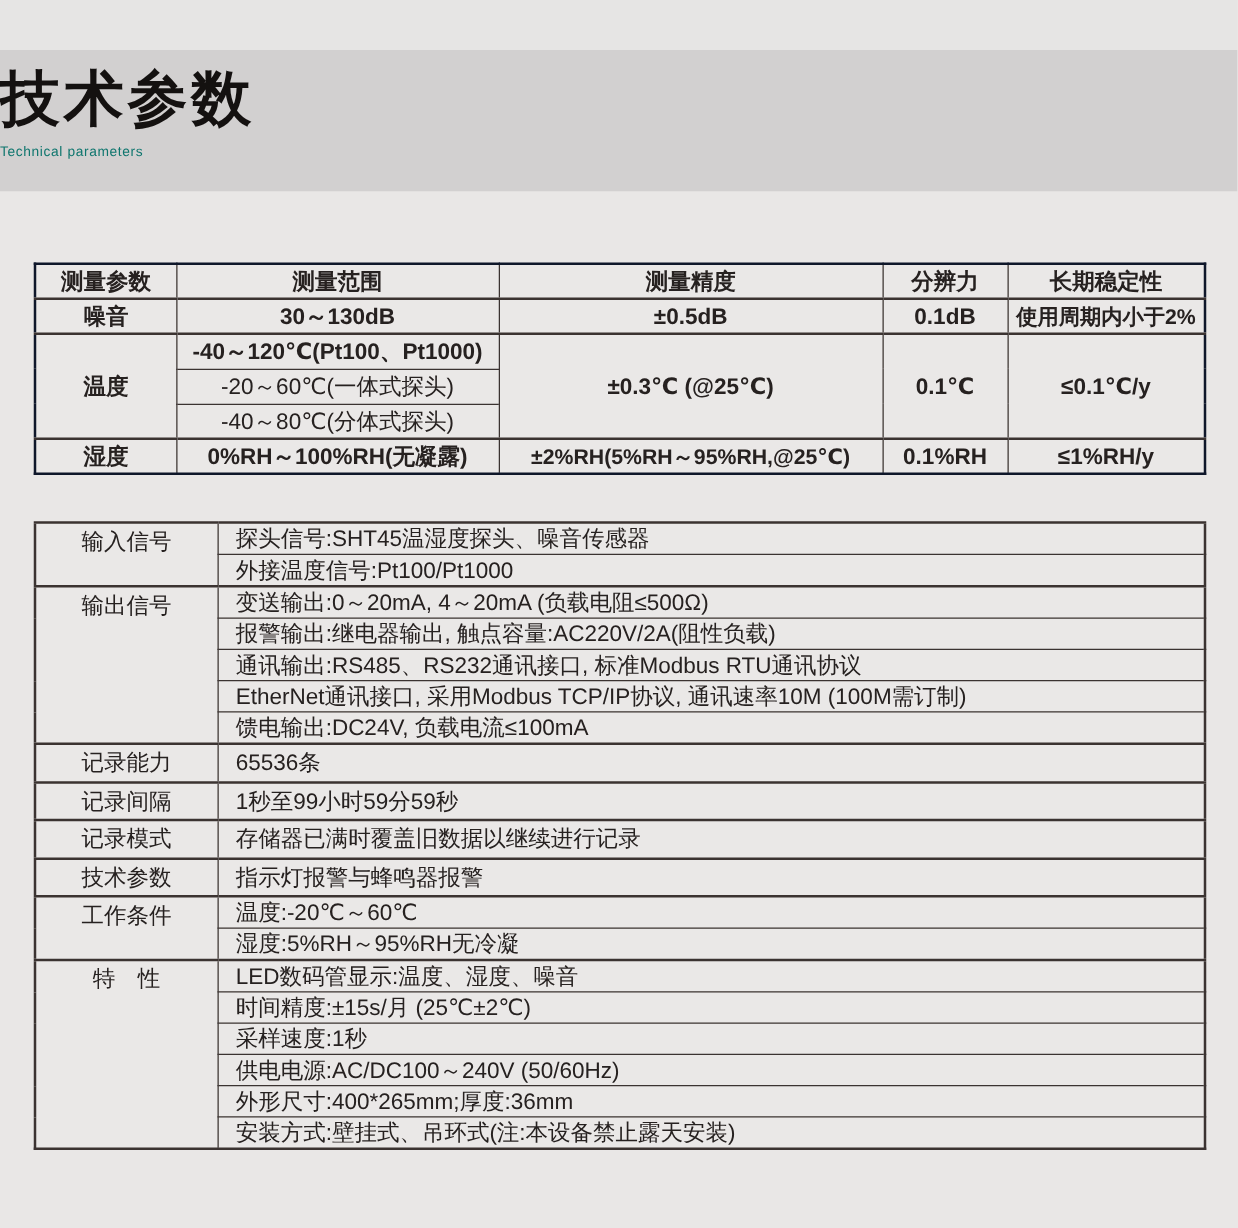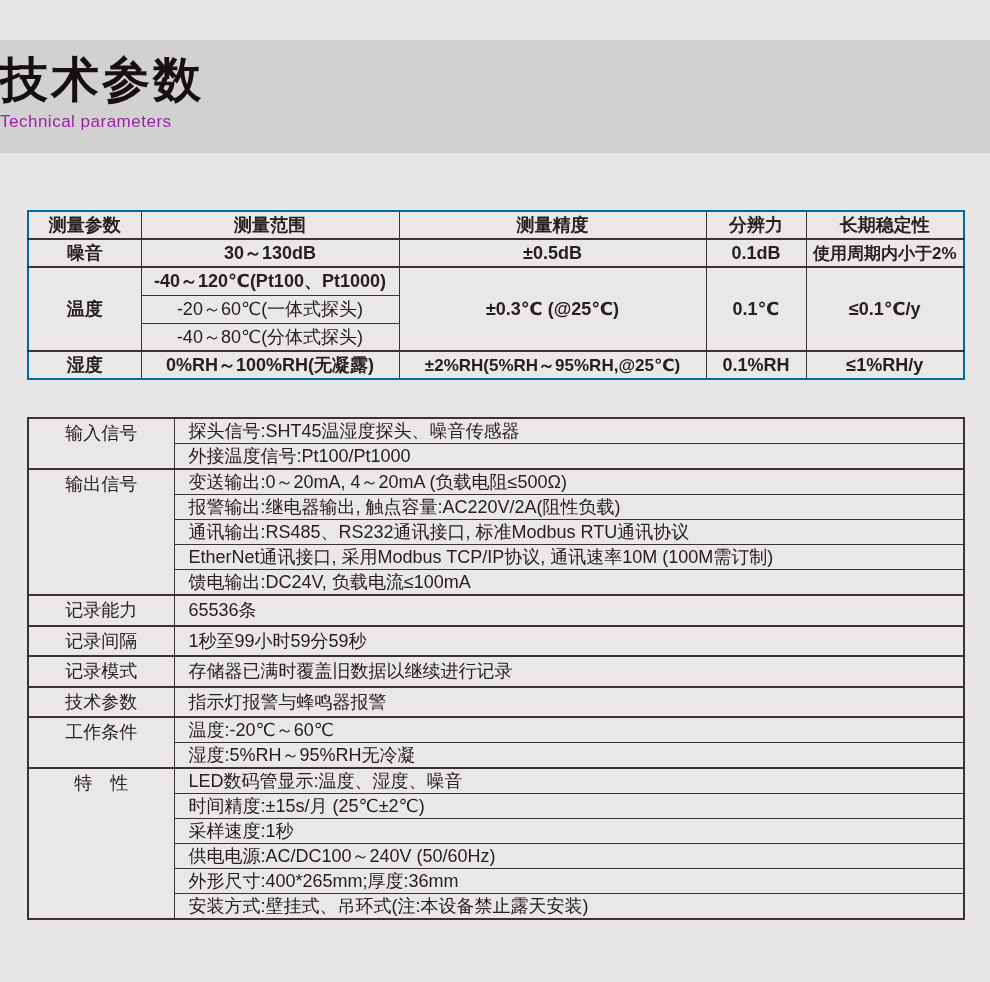--- a/index.html
+++ b/index.html
@@ -14,34 +14,34 @@
   .title-band {
     height: 113px; background: #d2d0d0;
     text-align: left;
     padding-top: 10px;
   }
   .page-title {
     font-size: 48px; font-weight: 700; color: #141110;
     letter-spacing: 3px; line-height: 60px;
   }
   .page-subtitle {
-    font-size: 17px; font-weight: 400; color: #a21caf;
+    font-size: 11px; font-weight: 400; color: #0f766e;
     line-height: 24px; letter-spacing: 0.5px;
   }
   table {
     border-collapse: collapse;
     table-layout: fixed;
     width: 936px;
     margin-left: 27px;
     background: #eae8e7;
     font-size: 18px;
     font-weight: 500;
   }
   td, th { border: 1px solid #3b3331; overflow: hidden; white-space: nowrap; }
-  .t1 { margin-top: 57px; border: 2px solid #0369a1; }
+  .t1 { margin-top: 57px; border: 2px solid #0f172a; }
   .t1 tr { height: 28px; }
   .t1 th {
     font-weight: 700; font-size: 18px; text-align: center;
     border-bottom-width: 2px;
   }
   .t1 td { text-align: center; }
   .t1 tr.major > td { border-top-width: 2px; font-weight: bold; }
   .t1 .tight { font-size: 17px; }
   .t2 { margin-top: 37px; border: 2px solid #3b3331; }
   .t2 tr { height: 22px; }

